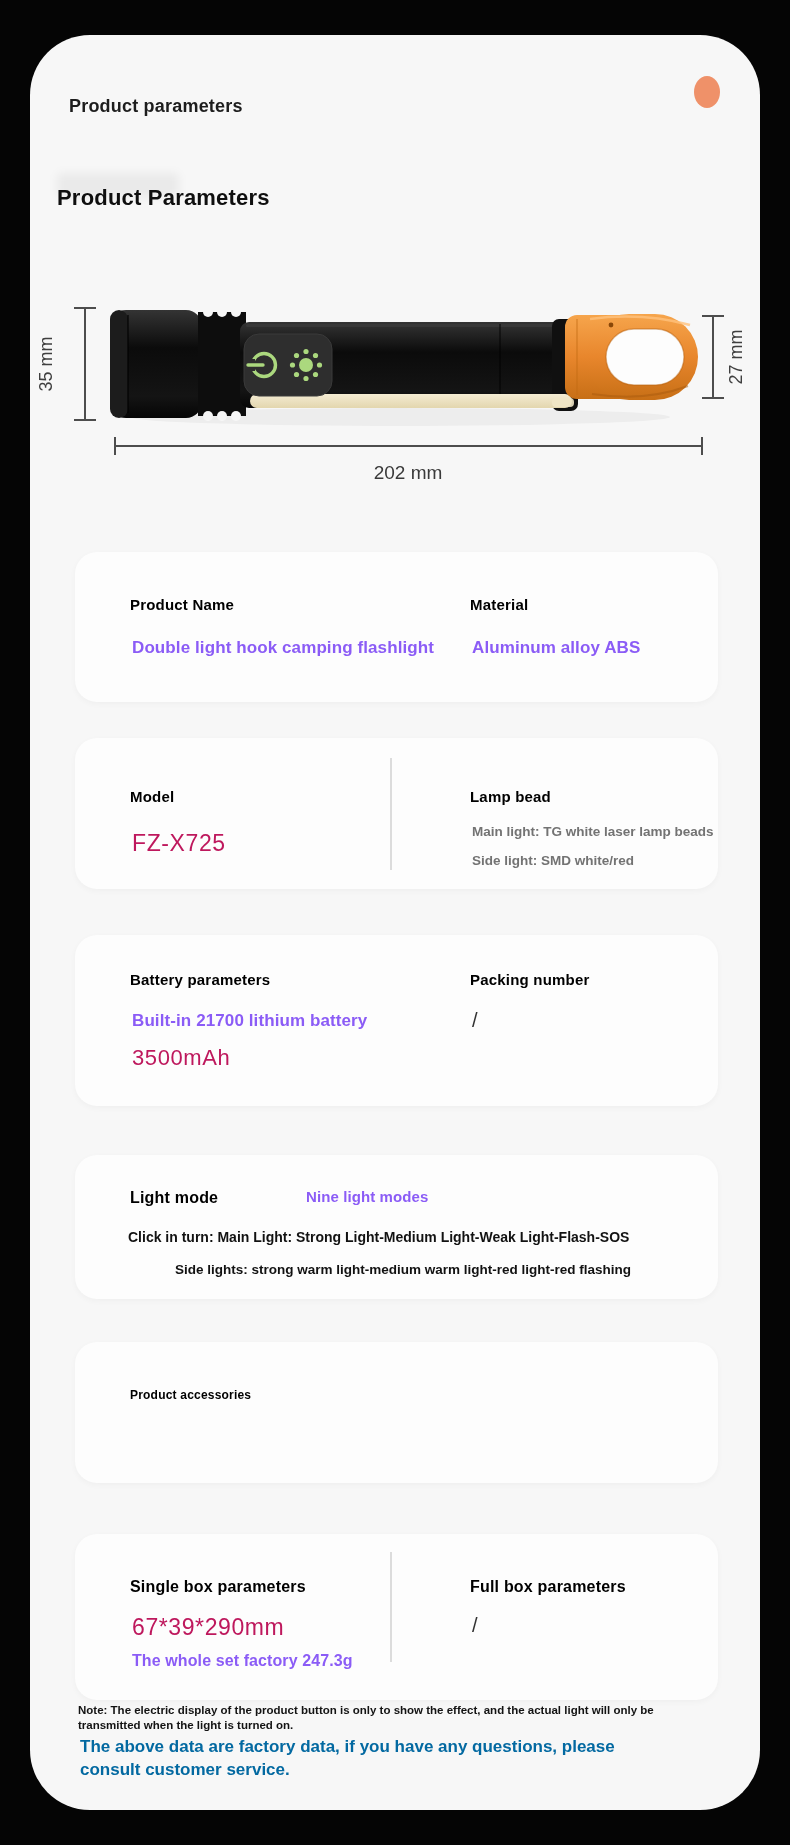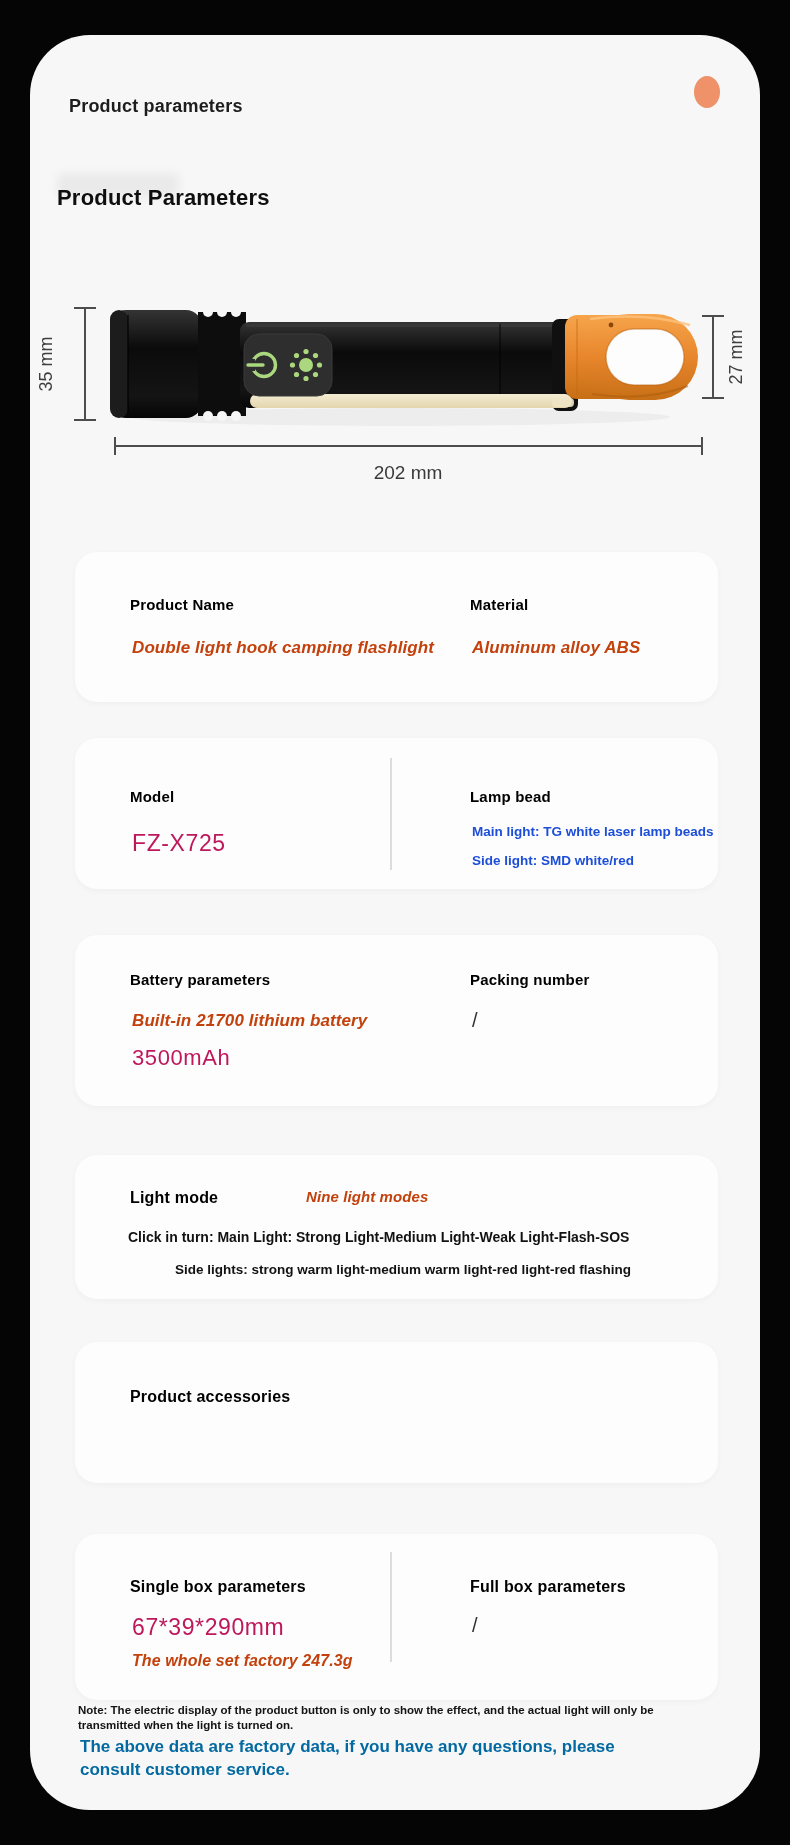--- a/index.html
+++ b/index.html
@@ -40,27 +40,27 @@
   .c2 { top:703px;  height:151px; }
   .c3 { top:900px;  height:171px; }
   .c4 { top:1120px; height:144px; }
   .c5 { top:1307px; height:141px; }
   .c6 { top:1499px; height:166px; }
 
   .card .label {
     position:absolute; font-size:15px; font-weight:700; color:#000000; letter-spacing:.2px;
   }
   .card .value-bold {
-    position:absolute; font-size:17px; font-weight:700; color:#c2410c; letter-spacing:.1px;font-style:italic;
+    position:absolute; font-size:17px; font-weight:700; color:#8b5cf6; letter-spacing:.1px;
   }
   .card .value-plain {
     position:absolute; font-size:23px; font-weight:400; color:#be185d; letter-spacing:.6px;
   }
   .card .value-small {
-    position:absolute; font-size:13.5px; font-weight:700; color:#1d4ed8;
+    position:absolute; font-size:13.5px; font-weight:700; color:#737373;
   }
   .card .slash {
     position:absolute; font-size:20px; font-weight:400; color:#333;
   }
   .card .divider {
     position:absolute; width:1.5px; background:#dcdcdc;
   }
 
   .mode-line {
     position:absolute; font-size:14px; font-weight:700; color:#121212; white-space:nowrap;
@@ -212,21 +212,21 @@
   </section>
 
   <section class="card c4">
     <div class="label" style="left:55px; top:34px; font-size:16px;">Light mode</div>
     <div class="value-bold" style="left:231px; top:33px; font-size:15px;">Nine light modes</div>
     <div class="mode-line" style="left:53px; top:74px;">Click in turn: Main Light: Strong Light-Medium Light-Weak Light-Flash-SOS</div>
     <div class="mode-line" style="left:100px; top:107px; font-size:13.5px;">Side lights: strong warm light-medium warm light-red light-red flashing</div>
   </section>
 
   <section class="card c5">
-    <div class="label" style="left:55px; top:46px; font-size:16px;">Product accessories</div>
+    <div class="label" style="left:55px; top:46px; font-size:12px;">Product accessories</div>
   </section>
 
   <section class="card c6">
     <div class="label" style="left:55px; top:44px; font-size:16px;">Single box parameters</div>
     <div class="value-plain" style="left:57px; top:80px;">67*39*290mm</div>
     <div class="value-bold" style="left:57px; top:118px; font-size:16px;">The whole set factory 247.3g</div>
     <div class="divider" style="left:315px; top:18px; height:110px;"></div>
     <div class="label" style="left:395px; top:44px; font-size:16px;">Full box parameters</div>
     <div class="slash" style="left:397px; top:80px;">/</div>
   </section>

